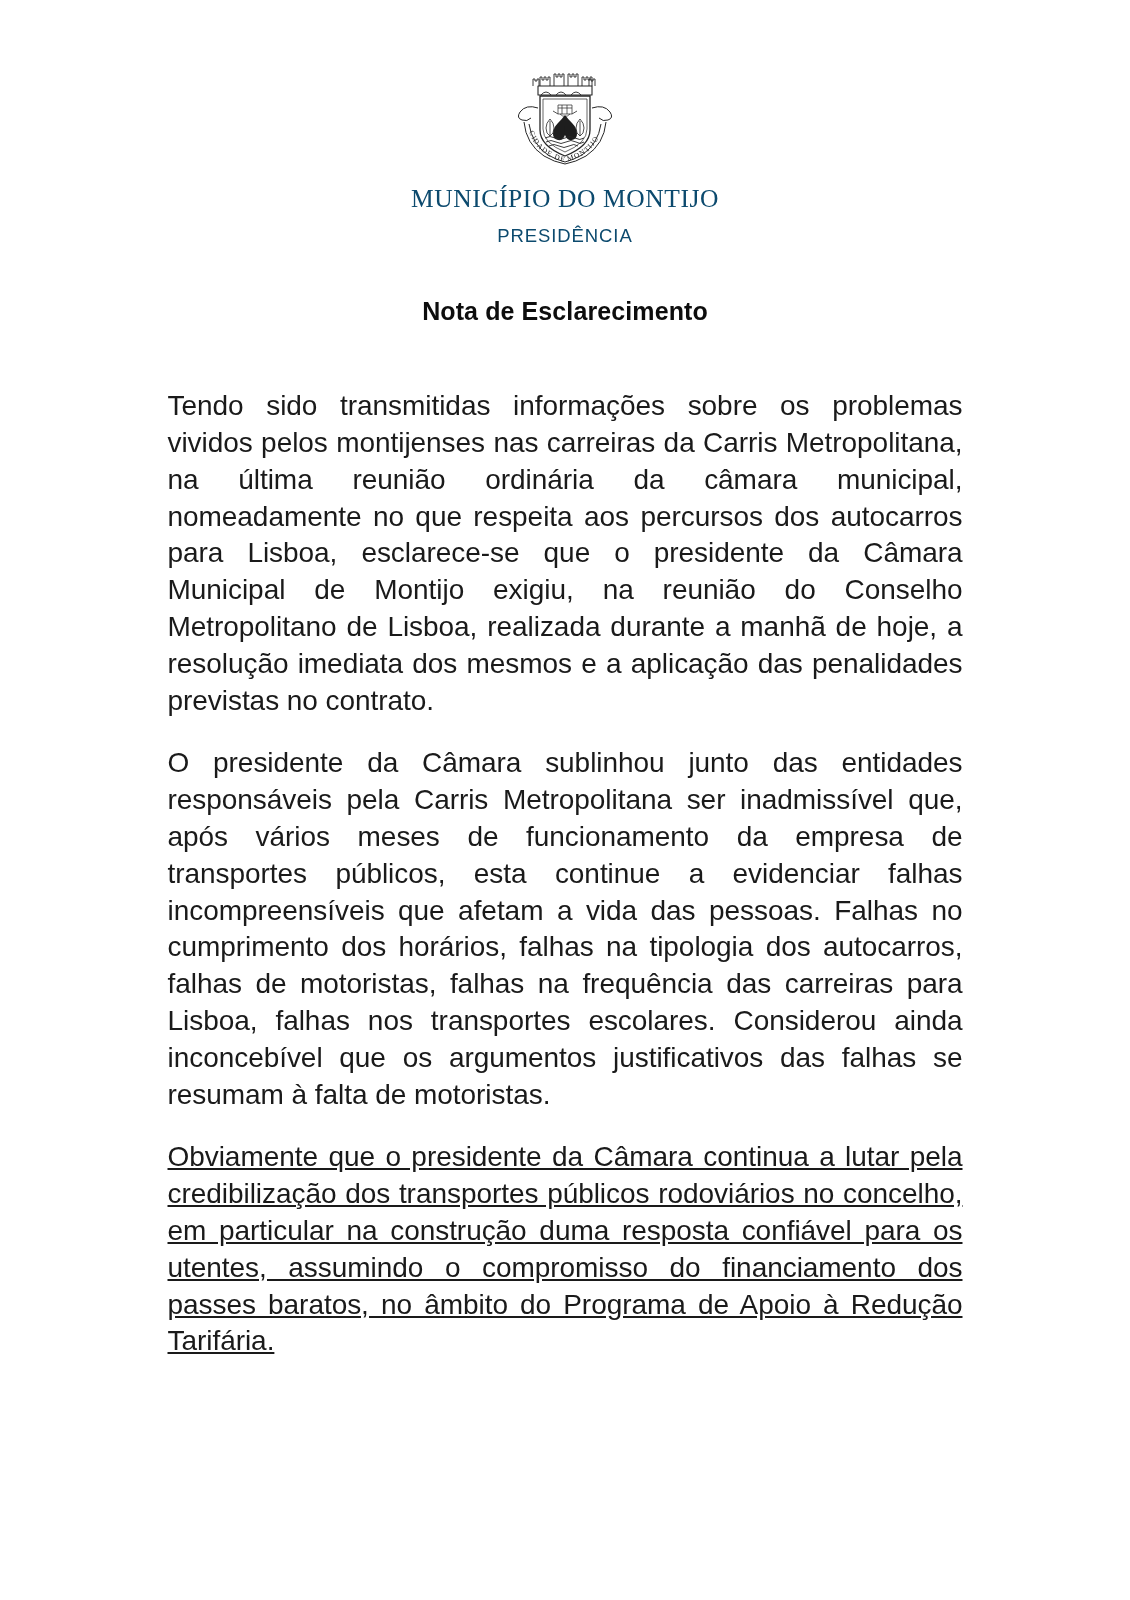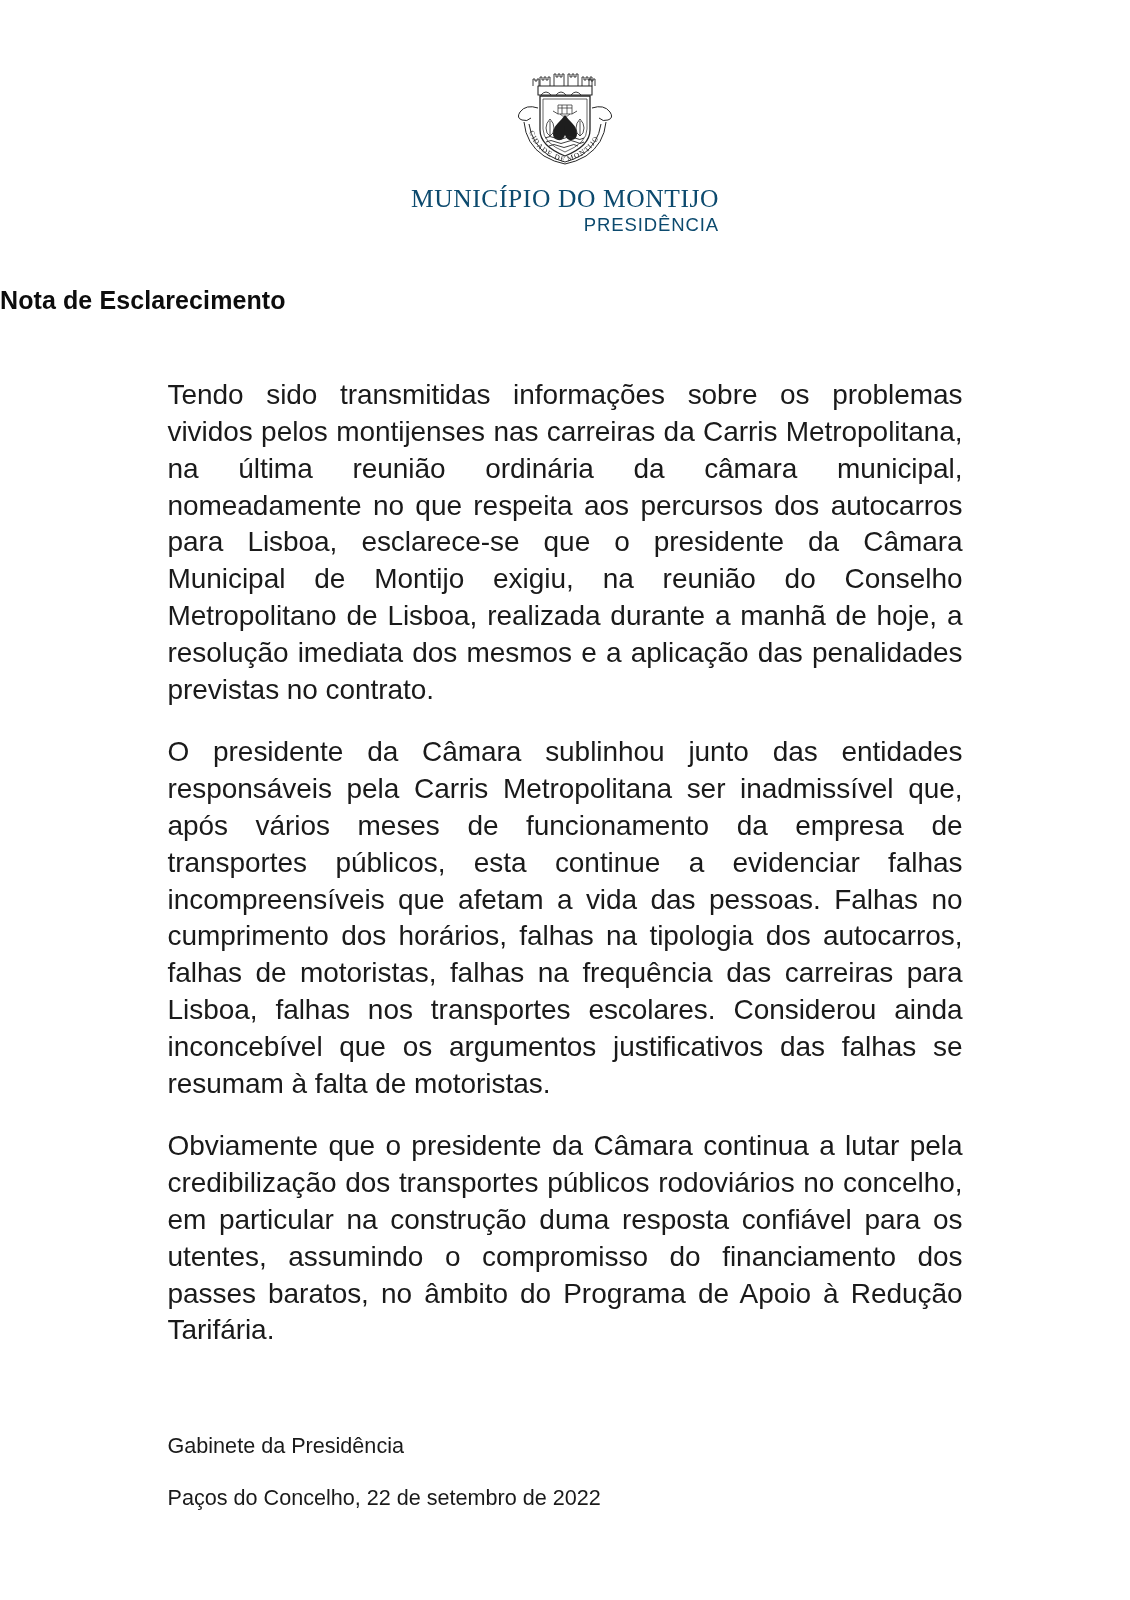--- a/index.html
+++ b/index.html
@@ -53,28 +53,27 @@
     font-size: 22.5px;
     letter-spacing: 0.4px;
     font-weight: 400;
     margin-top: 1px;
   }
   .org-line-3 {
     font-family: "Liberation Sans", sans-serif;
     font-size: 18.5px;
     letter-spacing: 0.9px;
     font-weight: 400;
-    margin-top: 2px;
-    text-align: right;
+    margin-top: 13px;
   }
 
   
   .doc-title {
     margin: 52px 0 0 0;
-    text-align: left;
+    text-align: center;
     font-size: 25px;
     font-weight: bold;
     letter-spacing: 0.1px;
     color: #0d0d0d;
   }
 
   
   .body-wrap {
     margin: 0 auto;
     padding-top: 62px;
@@ -84,21 +83,21 @@
   .para {
     margin: 0 0 26px 0;
     text-align: justify;
     text-justify: inter-word;
     font-size: 28px;
     line-height: 36.8px;
     color: #1a1a1a;
     font-stretch: condensed;
     letter-spacing: -0.05px;
   }
-  .para:last-of-type { margin-bottom: 16px; }
+  .para:last-of-type { margin-bottom: 8px; text-decoration: underline; }
 
   
   .signature {
     margin: 0 auto;
     width: 795px;
     padding-top: 64px;
   }
   .sig-line {
     font-size: 21.6px;
     line-height: 34px;
@@ -179,18 +178,14 @@
   </header>
 
   <h1 class="doc-title">Nota de Esclarecimento</h1>
 
   <main class="body-wrap">
     <p class="para">Tendo sido transmitidas informações sobre os problemas vividos pelos montijenses nas carreiras da Carris Metropolitana, na última reunião ordinária da câmara municipal, nomeadamente no que respeita aos percursos dos autocarros para Lisboa, esclarece-se que o presidente da Câmara Municipal de Montijo exigiu, na reunião do Conselho Metropolitano de Lisboa, realizada durante a manhã de hoje, a resolução imediata dos mesmos e a aplicação das penalidades previstas no contrato.</p>
     <p class="para">O presidente da Câmara sublinhou junto das entidades responsáveis pela Carris Metropolitana ser inadmissível que, após vários meses de funcionamento da empresa de transportes públicos, esta continue a evidenciar falhas incompreensíveis que afetam a vida das pessoas. Falhas no cumprimento dos horários, falhas na tipologia dos autocarros, falhas de motoristas, falhas na frequência das carreiras para Lisboa, falhas nos transportes escolares. Considerou ainda inconcebível que os argumentos justificativos das falhas se resumam à falta de motoristas.</p>
     <p class="para">Obviamente que o presidente da Câmara continua a lutar pela credibilização dos transportes públicos rodoviários no concelho, em particular na construção duma resposta confiável para os utentes, assumindo o compromisso do financiamento dos passes baratos, no âmbito do Programa de Apoio à Redução Tarifária.</p>
   </main>
 
-  <footer class="signature">
-    <p class="sig-line">Gabinete da Presidência</p>
-    <p class="sig-line">Paços do Concelho, 22 de setembro de 2022</p>
-  </footer>
 
 </div>
 
 </body></html>

